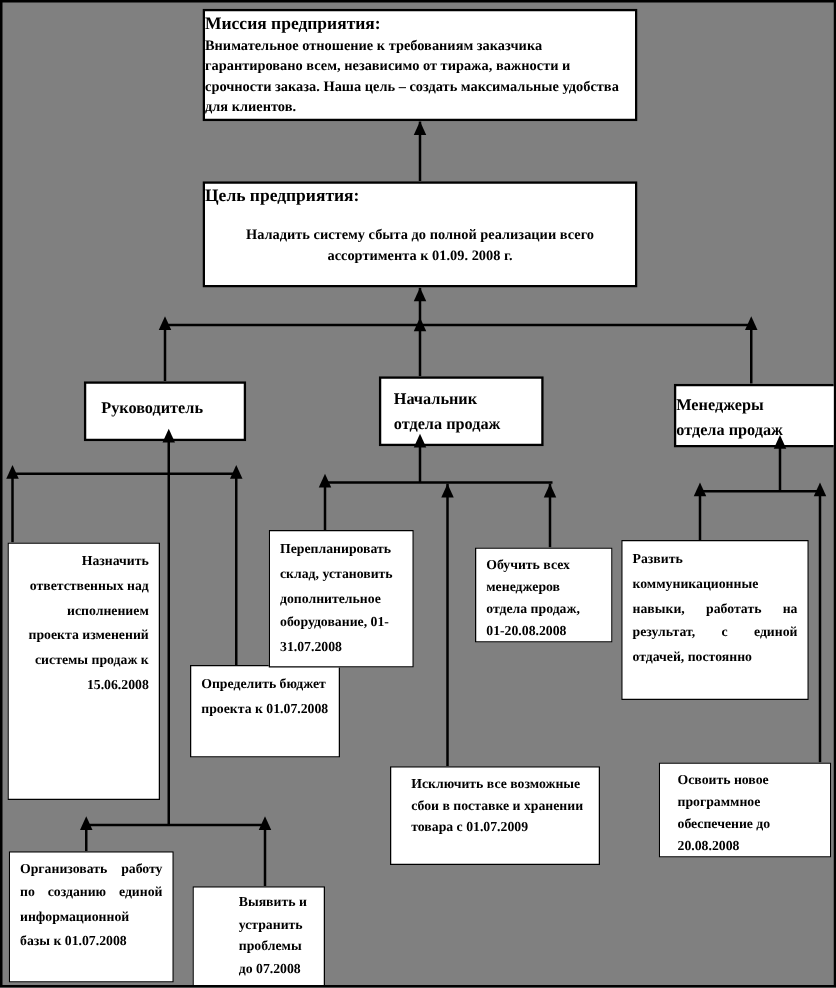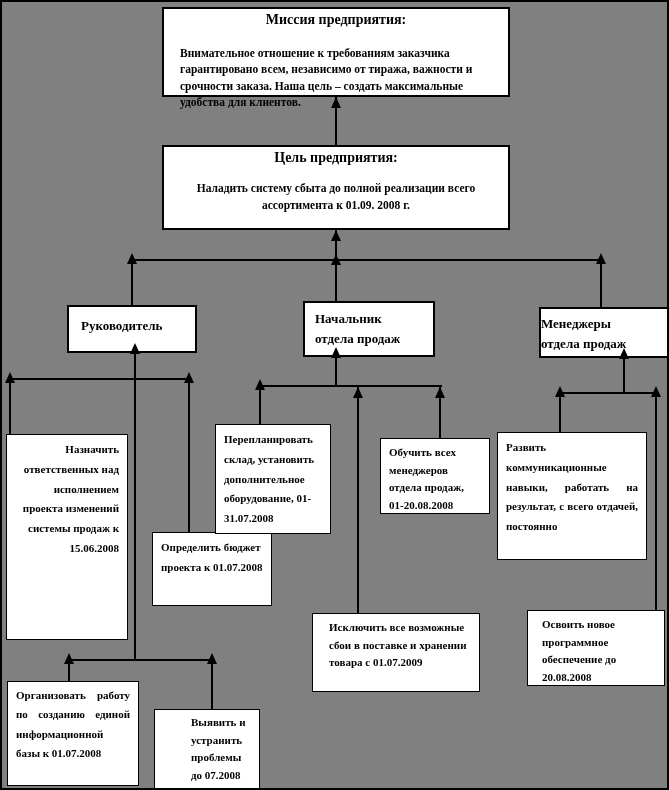--- a/index.html
+++ b/index.html
@@ -23,22 +23,22 @@
   }
   .thin { border-width:1.5px; }
   .ln { position:absolute; background:#000; z-index:1; }
   .arrow {
     position:absolute; z-index:1;
     width:0; height:0;
     border-left:5px solid transparent;
     border-right:5px solid transparent;
     border-bottom:11px solid #000;
   }
-  .title { font-size:14px; text-align:center; padding-top:3px; }
-  .bodytext { font-size:11.5px; line-height:1.42; padding:1px 8px 0 16px;margin-top:16px; }
+  .title { font-size:14px; padding-top:3px; }
+  .bodytext { font-size:11.5px; line-height:1.42; padding:1px 8px 0 0; }
   .goalbody { font-size:11.5px; line-height:1.45; text-align:center; padding:14px 8px 0 8px; }
   .role { font-size:13px; line-height:1.5; }
   .task { font-size:11px; line-height:1.8; padding:5px 8px; }
   .justify { text-align:justify; }
 </style>
 </head>
 <body>
 
 <div class="canvas">
 
@@ -119,21 +119,21 @@
 
   <div class="box thin task" style="left:213px;top:422px;width:116px;height:110px;">
     <div>Перепланировать склад, установить дополнительное оборудование, 01-31.07.2008</div>
   </div>
 
   <div class="box thin task" style="left:378px;top:436px;width:110px;height:76px;line-height:1.6;">
     <div>Обучить всех менеджеров отдела продаж, 01-20.08.2008</div>
   </div>
 
   <div class="box thin task justify" style="left:495px;top:430px;width:150px;height:128px;">
-    <div>Развить коммуникационные навыки, работать на результат, с всего отдачей, постоянно</div>
+    <div>Развить коммуникационные навыки, работать на результат, с единой отдачей, постоянно</div>
   </div>
 
   <div class="box thin task" style="left:310px;top:611px;width:168px;height:79px;line-height:1.6;padding-left:16px;">
     <div>Исключить все возможные сбои в поставке и хранении товара с 01.07.2009</div>
   </div>
 
   <div class="box thin task" style="left:525px;top:608px;width:138px;height:76px;line-height:1.6;padding-left:14px;">
     <div>Освоить новое программное обеспечение до 20.08.2008</div>
   </div>
 

